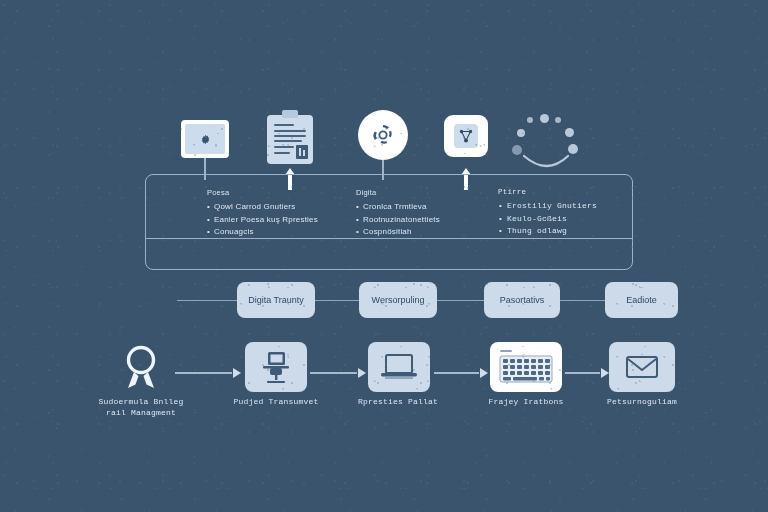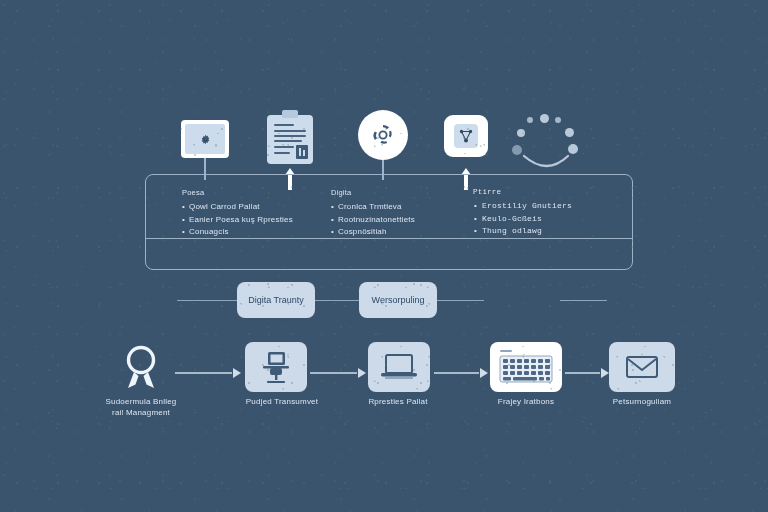--- a/index.html
+++ b/index.html
@@ -116,21 +116,21 @@
     border: 1.4px solid #9db2c7;
     border-radius: 8px;
     box-sizing: border-box;
   }
   .bracket-divider {
     position:absolute; left:145px; top:238px; width:488px; height:1.2px;
     background:#9db2c7;
   }
 
   
-  .bgroup { position: absolute; }
+  .bgroup { position: absolute; margin-left: 25px; }
   .bgroup .ghead { font-size: 7.5px; margin-bottom: 4px; }
   .bgroup .brow { font-size: 8px; line-height: 12.5px; display: flex; gap: 4px; }
   .bdot { display:inline-block; }
 
   
   .pill {
     position: absolute; top: 282px;
     height: 36px;
     background: #ccdaea;
     border-radius: 8px;
@@ -154,21 +154,21 @@
     display:flex; align-items:center; justify-content:center;
     filter: blur(.25px);
   }
   .bicon.white { background:#ffffff; }
   .bicon.plain { background: transparent; }
   .harrow { position:absolute; top:366px; height:14px; }
   .tri-up { position:absolute; width:0;height:0; }
 
   .caption {
     position: absolute; top: 396px;
-    text-align: center; font-size: 8px; line-height: 11px;
+    text-align: center; font-size: 8px; line-height: 11px; font-family: Liberation Mono, monospace;
   }
 </style>
 </head>
 <body>
 
 <div class="stage">
 
   <div class="topicons">
 
     <div class="monitor-card">
@@ -235,21 +235,21 @@
     </div>
   </div>
 
   <div class="bracket"></div>
   <div class="bracket-divider"></div>
 
   <div class="bgroup" style="left:182px;top:188px;">
     <div class="ghead blur">Poesa</div>
     <div class="brow blur">
         <span class="bdot">•</span>
-        <span>Qowl Carrod Pallat</span>
+        <span>Qowl Carrod Gnutiers</span>
       </div>
     <div class="brow blur">
         <span class="bdot">•</span>
         <span>Eanier Poesa kuş Rpresties</span>
       </div>
     <div class="brow blur">
         <span class="bdot">•</span>
         <span>Conuagcis</span>
       </div>
   </div>
@@ -289,20 +289,26 @@
   <div class="hconn" style="left:177px;width:68px;"></div>
   <div class="hconn" style="left:307px;width:52px;"></div>
   <div class="hconn" style="left:437px;width:47px;"></div>
   <div class="hconn" style="left:560px;width:47px;"></div>
 
   <div class="pill" style="left:237px;width:78px;">
     <span style="white-space:pre-line">Digita Traunty</span>
   </div>
   <div class="pill" style="left:359px;width:78px;">
     <span style="white-space:pre-line">Wersorpuling</span>
+  </div>
+  <div class="pill" style="left:484px;width:76px;">
+    <span style="white-space:pre-line">Pasortativs</span>
+  </div>
+  <div class="pill" style="left:605px;width:73px;">
+    <span style="white-space:pre-line">Eadiote</span>
   </div>
 
   <svg class="tri-up" style="left:134px;top:322px;" width="16" height="12" viewBox="0 0 16 12">
     <path fill="#e3ecf6" d="M8 0l8 12H0z"></path>
   </svg>
   <svg class="tri-up" style="left:268px;top:322px;" width="12" height="11" viewBox="0 0 12 11">
     <path fill="#e3ecf6" d="M6 11L0 0h12z"></path>
   </svg>
 
   <div class="bicon plain" style="left:110px;">
@@ -385,20 +391,20 @@
     <path d="M0 7 H45" stroke="#cfdcea" stroke-width="1.6"></path>
       <path d="M46 2 L54 7 L46 12z" fill="#cfdcea"></path>
   </svg>
   <svg class="harrow" style="left:565px;width:44px;" viewBox="0 0 44 14">
     <path d="M0 7 H35" stroke="#cfdcea" stroke-width="1.6"></path>
       <path d="M36 2 L44 7 L36 12z" fill="#cfdcea"></path>
   </svg>
 
   <div class="caption blur blur-soft" style="left:80px;width:122px;white-space:pre-line;">Sudoermula Bnlleg
 rail Managment</div>
-  <div class="caption blur blur-soft" style="left:221px;width:122px;white-space:pre-line;">Pudjed Transumvet</div>
+  <div class="caption blur blur-soft" style="left:215px;width:122px;white-space:pre-line;">Pudjed Transumvet</div>
   <div class="caption blur blur-soft" style="left:337px;width:122px;white-space:pre-line;">Rpresties Pallat</div>
   <div class="caption blur blur-soft" style="left:465px;width:122px;white-space:pre-line;">Frajey Iratbons</div>
   <div class="caption blur blur-soft" style="left:581px;width:122px;white-space:pre-line;">Petsurnoguliam</div>
 
 </div>
 
 <div id="noise"></div>
 
 </body></html>

